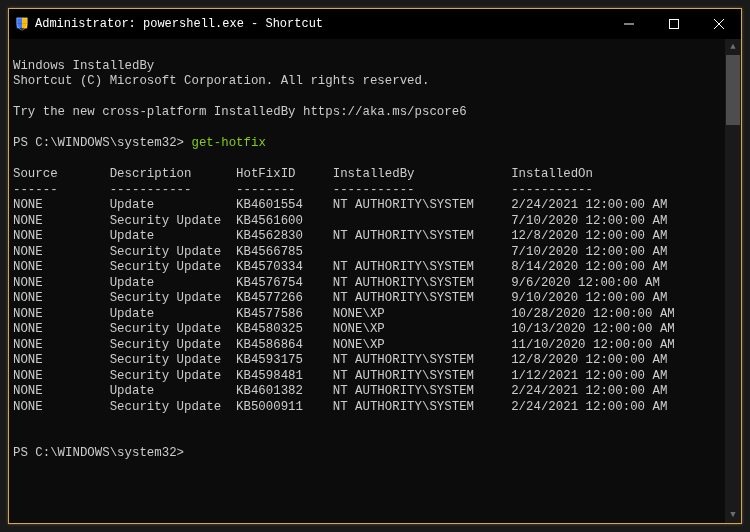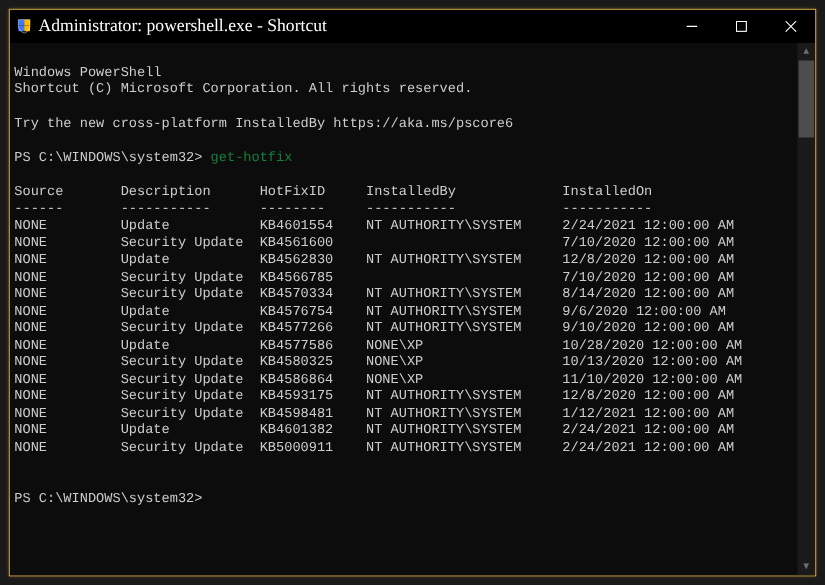--- a/index.html
+++ b/index.html
@@ -18,22 +18,22 @@
       display: flex;
       flex-direction: column;
       box-shadow: 0 0 3px rgba(212,169,74,0.4);
     }
     .titlebar {
       height: 30px;
       background: #000000;
       display: flex;
       align-items: center;
       color: #ffffff;
-      font-family: Liberation Serif, serif;
-      font-size: 16px;
+      font-family: Liberation Mono, monospace;
+      font-size: 12px;
       user-select: none;
     }
     .title-left { display: flex; align-items: center; flex: 1; padding-left: 6px; gap: 6px; }
     .shield-icon { width: 14px; height: 14px; display: inline-block; }
     .win-controls { display: flex; height: 100%; }
     .win-btn {
       width: 45px;
       height: 100%;
       display: flex;
       align-items: center;
@@ -78,21 +78,21 @@
     .scroll-arrow.up { top: 0; }
     .scroll-arrow.down { bottom: 0; }
     .term-content {
       font-family: Consolas, 'Courier New', monospace;
       font-size: 12.4px;
       line-height: 15.5px;
       color: #cccccc;
       white-space: pre;
       letter-spacing: 0;
     }
-    .yellow { color: #15803d; }
+    .yellow { color: #84cc16; }
   </style>
 </head>
 <body>
 
 <div class="window">
   <div class="titlebar">
     <div class="title-left">
       <span class="shield-icon">
         <svg viewBox="0 0 16 16">
             <rect x="2" y="1" width="6" height="6" fill="#3b78ff"></rect>
@@ -118,21 +118,21 @@
       <div class="win-btn close">
         <svg width="10" height="10" viewBox="0 0 10 10">
             <line x1="0" y1="0" x2="10" y2="10" stroke="#fff" stroke-width="1"></line>
             <line x1="10" y1="0" x2="0" y2="10" stroke="#fff" stroke-width="1"></line>
           </svg>
       </div>
     </div>
   </div>
   <div class="terminal">
     <div class="term-content">
-<span>Windows PowerShell</span>
+<span>Windows InstalledBy</span>
 <span>Shortcut (C) Microsoft Corporation. All rights reserved.</span>
 
 <span>Try the new cross-platform InstalledBy https://aka.ms/pscore6</span>
 
 <span>PS C:\WINDOWS\system32&gt; </span><span class="yellow">get-hotfix</span>
 
 <span id="header-row">Source       Description      HotFixID     InstalledBy             InstalledOn</span>
 <span id="sep-row">------       -----------      --------     -----------             -----------</span>
 <div id="rows-container">NONE         Update           KB4601554    NT AUTHORITY\SYSTEM     2/24/2021 12:00:00 AM
 NONE         Security Update  KB4561600                            7/10/2020 12:00:00 AM

